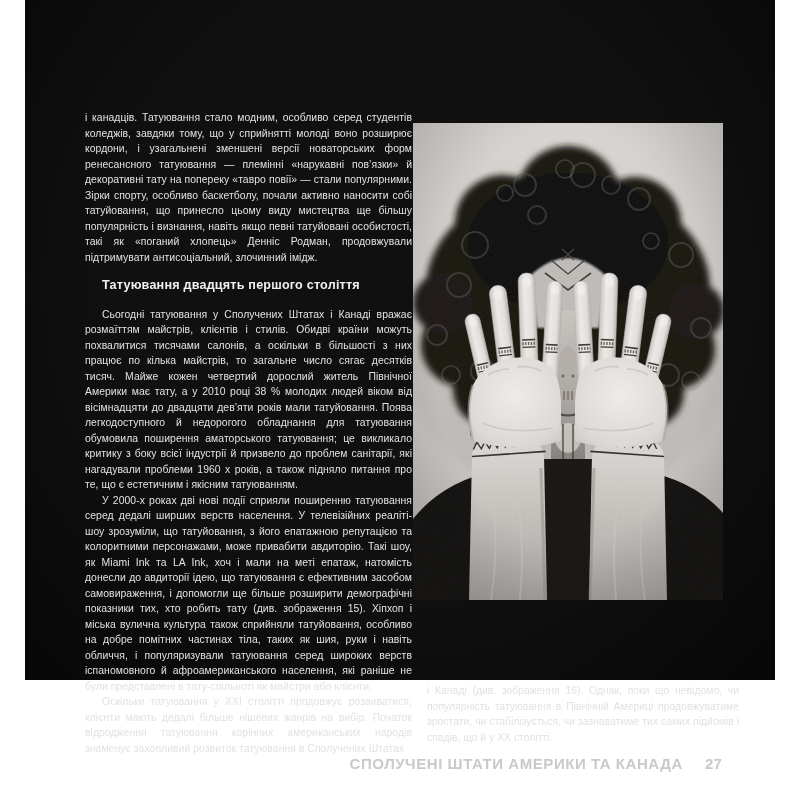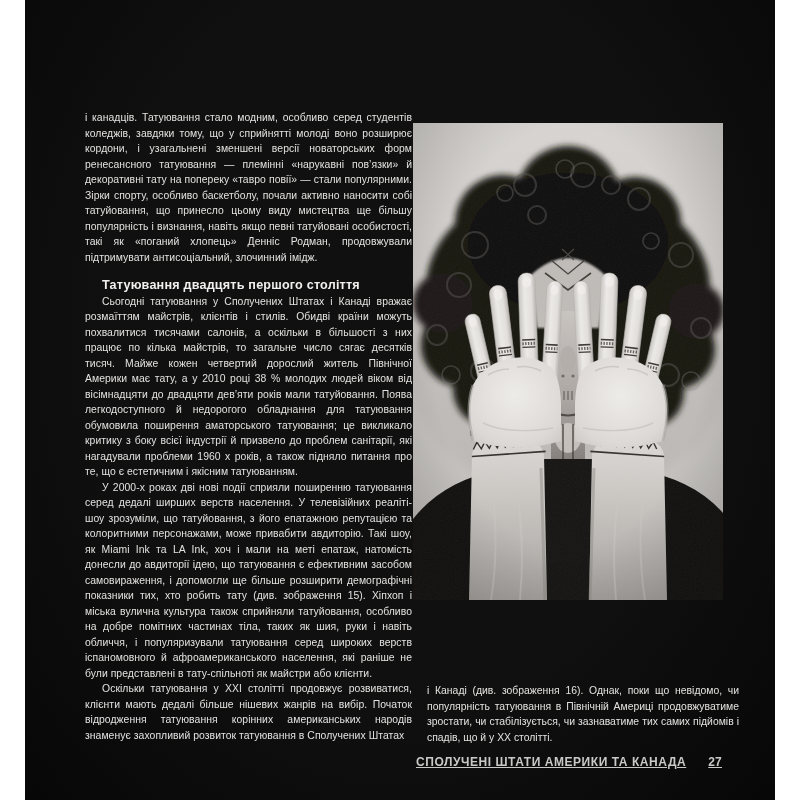--- a/index.html
+++ b/index.html
@@ -2,47 +2,46 @@
 <html><head>
 <meta charset="utf-8">
 <style>
   html,body{margin:0;padding:0;}
   body{
     width:800px;height:800px;position:relative;overflow:hidden;
     background:#ffffff;
     font-family:"Liberation Sans", sans-serif;
   }
   .page{
-    position:absolute;left:25px;top:0;width:750px;height:800px;
+    position:absolute;left:25px;top:0;width:750px;height:680px;
     background:radial-gradient(ellipse at 50% 42%, #101010 55%, #070707 100%);
   }
   .text-col{
     position:absolute;left:60px;top:110px;width:327px;
     color:#e3e2e0;font-size:10.4px;line-height:15.5px;
     text-align:justify;letter-spacing:0.05px;
   }
   .para{margin:0;text-indent:17px;}
   .para.first{text-indent:0;}
   .heading{
-    margin:13px 0 0 17px;font-size:12.6px;font-weight:bold;
+    margin:13px 0 13px 17px;font-size:12.6px;font-weight:bold;
     color:#f1f0ee;letter-spacing:0.2px;
   }
   .photo{
     position:absolute;left:388px;top:123px;width:310px;height:477px;
   }
   .photo svg{display:block;}
   .continuation{
     position:absolute;left:390px;top:671px;width:312px;margin:12px;
     color:#e3e2e0;font-size:10.4px;line-height:15.6px;text-align:justify;
   }
   .footer{
     position:absolute;top:755px;right:53px;
-    color:#c9c9c8;font-size:12px;font-weight:bold;letter-spacing:0.55px;
+    color:#c9c9c8;font-size:15px;font-weight:bold;letter-spacing:0.55px;
     white-space:nowrap;
-    text-decoration:underline;
   }
   .footer .pagenum{margin-left:22px;letter-spacing:0.2px;}
 </style>
 </head>
 <body>
 
 <div class="page">
 
   <div class="text-col">
     <p class="para first">і канадців. Татуювання стало модним, особливо серед студентів коледжів, завдяки тому, що у сприйнятті молоді воно розширює кордони, і узагальнені зменшені версії новаторських форм ренесансного татуювання — племінні «нарукавні пов’язки» й декоративні тату на попереку «тавро повії» — стали популярними. Зірки спорту, особливо баскетболу, почали активно наносити собі татуйовання, що принесло цьому виду мистецтва ще більшу популярність і визнання, навіть якщо певні татуйовані особистості, такі як «поганий хлопець» Денніс Родман, продовжували підтримувати антисоціальний, злочинний імідж.</p>

